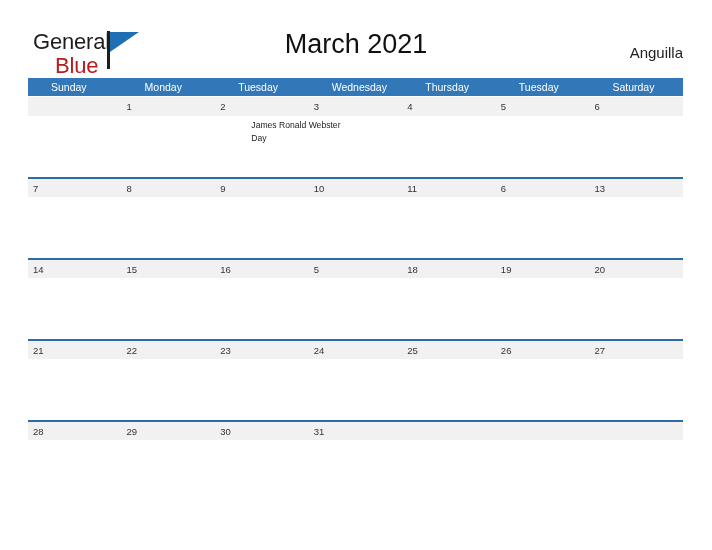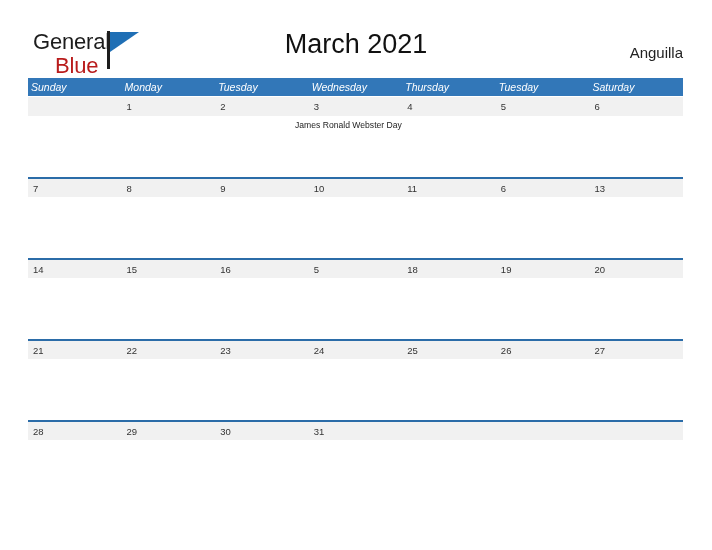--- a/index.html
+++ b/index.html
@@ -106,24 +106,23 @@
     display: grid;
     grid-template-columns: repeat(7, 1fr);
     background: #3277b8;
     height: 18px;
   }
 
   .weekday-cell {
     color: #ffffff;
     font-size: 10.5px;
     line-height: 18px;
-    padding-left: 3px;
+    padding-left: 23px;
     white-space: nowrap;
     overflow: hidden;
-    font-style: italic;
   }
 
   .week-row {
     position: relative;
     height: 81px;
   }
 
   .week-strip {
     display: grid;
     grid-template-columns: repeat(7, 1fr);
@@ -144,21 +143,21 @@
     font-size: 9.5px;
     color: #333333;
     line-height: 20px;
     padding-left: 5px;
   }
 
   .day-number.empty { color: transparent; }
 
   .events-layer {
     display: grid;
-    grid-template-columns: repeat(5, 1fr);
+    grid-template-columns: repeat(6, 1fr);
     height: 61px;
   }
 
   .event-cell {
     padding-left: 5px;
     padding-top: 3px;
     padding-right: 4px;
   }
 
   .event-text {

